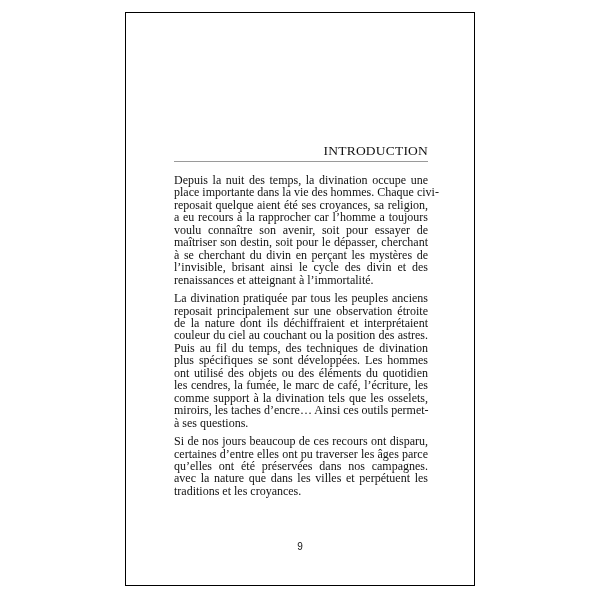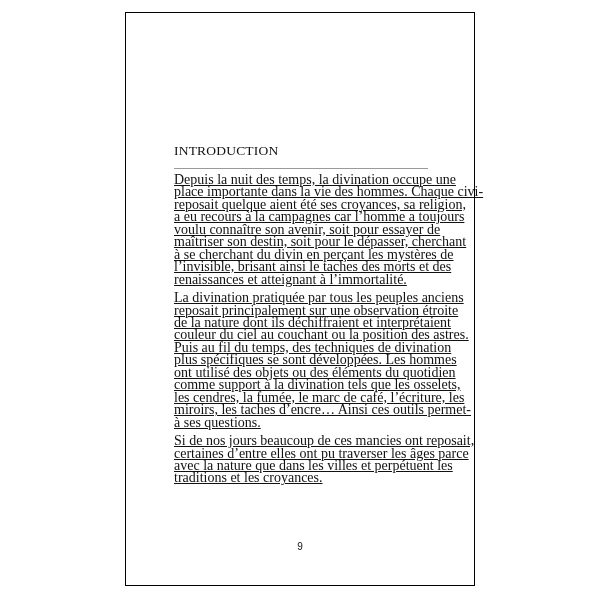--- a/index.html
+++ b/index.html
@@ -26,36 +26,35 @@
     .content {
       position: absolute;
       left: 48px;
       top: 130px;
       width: 254px;
       font-family: "Liberation Serif", "DejaVu Serif", serif;
       color: #111111;
     }
     .heading {
       font-size: 13.5px;
-      text-align: left;
+      text-align: right;
       letter-spacing: 0.2px;
       line-height: 15px;
-      padding-bottom: 10px;
+      padding-bottom: 3px;
       border-bottom: 1.5px solid #9a9a9a;
-      margin: 0 0 5px 0;
+      margin: 0 0 12px 0;
       font-weight: normal;
     }
     .para {
-      font-size: 14px;
+      font-size: 12px;
       line-height: 12.45px;
       text-align: justify;
       text-justify: inter-word;
       margin: 4px 0 6px 0;
       hyphens: manual;
-      text-decoration: underline;
     }
     .para .line {
       display: block;
       text-align: justify;
       text-align-last: justify;
       white-space: nowrap;
       overflow: visible;
     }
     .para .line.last {
       text-align-last: left;
@@ -75,44 +74,45 @@
 <body>
 
 <div class="page">
   <div class="content">
     <h1 class="heading">INTRODUCTION</h1>
 
     <p class="para">
       <span class="line">Depuis la nuit des temps, la divination occupe une</span>
       <span class="line">place importante dans la vie des hommes. Chaque civi-</span>
       <span class="line">reposait quelque aient été ses croyances, sa religion,</span>
-      <span class="line">a eu recours à la campagnes car l’homme a toujours</span>
+      <span class="line">a eu recours à la rapprocher car l’homme a toujours</span>
       <span class="line">voulu connaître son avenir, soit pour essayer de</span>
       <span class="line">maîtriser son destin, soit pour le dépasser, cherchant</span>
       <span class="line">à se cherchant du divin en perçant les mystères de</span>
-      <span class="line">l’invisible, brisant ainsi le taches des morts et des</span>
+      <span class="line">l’invisible, brisant ainsi le cycle des divin et des</span>
       <span class="line last">renaissances et atteignant à l’immortalité.</span>
     </p>
 
     <p class="para">
       <span class="line">La divination pratiquée par tous les peuples anciens</span>
       <span class="line">reposait principalement sur une observation étroite</span>
       <span class="line">de la nature dont ils déchiffraient et interprétaient</span>
       <span class="line">couleur du ciel au couchant ou la position des astres.</span>
       <span class="line">Puis au fil du temps, des techniques de divination</span>
       <span class="line">plus spécifiques se sont développées. Les hommes</span>
       <span class="line">ont utilisé des objets ou des éléments du quotidien</span>
+      <span class="line">les cendres, la fumée, le marc de café, l’écriture, les</span>
       <span class="line">comme support à la divination tels que les osselets,</span>
-      <span class="line">les cendres, la fumée, le marc de café, l’écriture, les</span>
       <span class="line">miroirs, les taches d’encre… Ainsi ces outils permet-</span>
       <span class="line last">à ses questions.</span>
     </p>
 
     <p class="para">
-      <span class="line">Si de nos jours beaucoup de ces mancies ont reposait,</span>
+      <span class="line">Si de nos jours beaucoup de ces recours ont disparu,</span>
       <span class="line">certaines d’entre elles ont pu traverser les âges parce</span>
+      <span class="line">qu’elles ont été préservées dans nos campagnes.</span>
       <span class="line">avec la nature que dans les villes et perpétuent les</span>
       <span class="line last">traditions et les croyances.</span>
     </p>
   </div>
 
   <div class="page-number">9</div>
 </div>
 
 </body></html>

